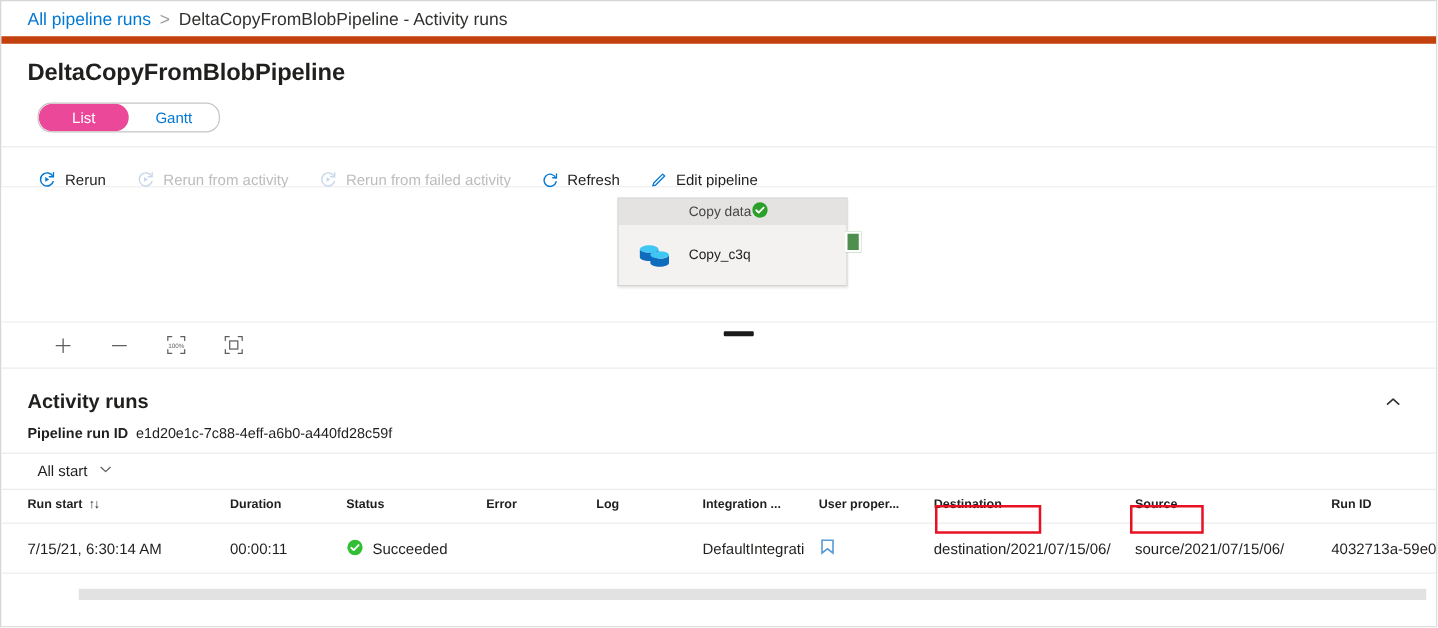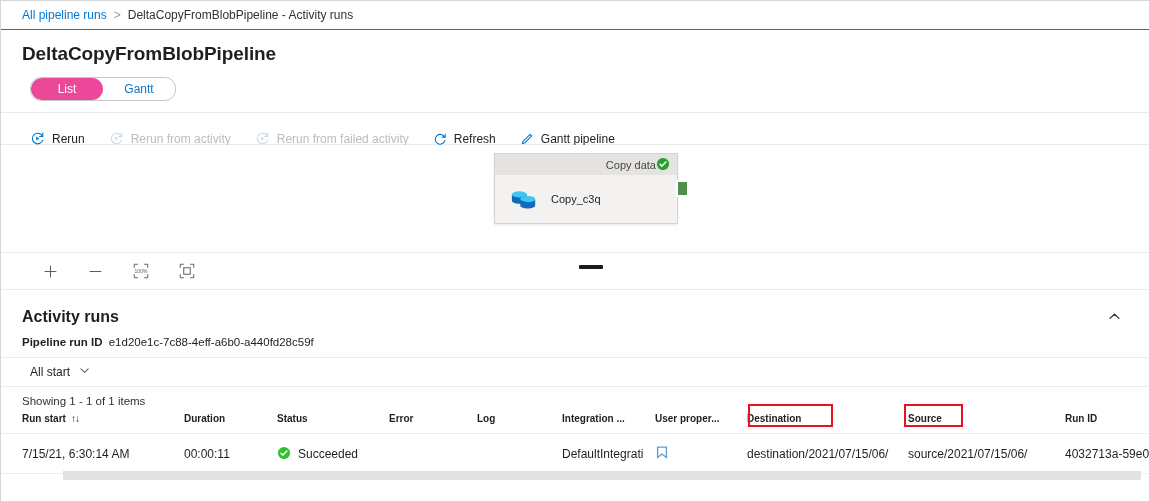--- a/index.html
+++ b/index.html
@@ -22,22 +22,22 @@
     font-size: 12px;
     color: #201f1e;
   }
 
   
   .breadcrumb {
     height: 28px;
     display: flex;
     align-items: center;
     padding: 0 0 0 21px;
-    border-bottom: 1px solid #c2410c;
-    font-size: 12px;
+    border-bottom: 6px solid #c2410c;
+    font-size: 14px;
   }
   .crumb-link {
     color: #0078d4;
     cursor: pointer;
     white-space: nowrap;
   }
   .crumb-sep {
     color: #9a9a9a;
     margin: 0 7px;
   }
@@ -127,21 +127,21 @@
     left: 493px;
     top: 8px;
     width: 182px;
     background: #f3f2f1;
     border: 1px solid #d6d4d2;
     box-shadow: 0 1px 2px rgba(0,0,0,0.10);
   }
   .node-head {
     display: flex;
     align-items: center;
-    justify-content: flex-end;
+    justify-content: center;
     height: 21px;
     padding: 0 7px 0 1px;
     background: #e4e3e1;
     font-size: 11px;
     color: #484644;
   }
   .node-body {
     display: flex;
     align-items: center;
     gap: 12px;
@@ -385,21 +385,21 @@
       </span>
       <span>Refresh</span>
     </div>
 
     <div class="cmd">
       <span class="ic">
         <svg width="14" height="14" viewBox="0 0 16 16" fill="none" stroke="currentColor" stroke-width="1.2">
           <path d="M11.6 2.6l1.8 1.8L5.2 12.6 2.6 13.4l.8-2.6z" stroke-linejoin="round"></path>
         </svg>
       </span>
-      <span>Gantt pipeline</span>
+      <span>Edit pipeline</span>
     </div>
   </div>
 
   <div class="canvas">
     <div class="node">
       <div class="node-head">
         <span>Copy data</span>
         <span>
           <svg width="14" height="14" viewBox="0 0 16 16">
             <circle cx="8" cy="8" r="7" fill="#2aa02a"></circle>
@@ -467,21 +467,20 @@
     <span class="status-filter">
       <span>All start</span>
       <span>
         <svg width="11" height="11" viewBox="0 0 12 12" fill="none" stroke="#605e5c" stroke-width="1.1">
           <path d="M2 4.2L6 8l4-3.8" stroke-linecap="round" stroke-linejoin="round"></path>
         </svg>
       </span>
     </span>
   </div>
 
-  <div class="showing">Showing 1 - 1 of 1 items</div>
 
   <div class="tbl-wrap">
     <table class="runs">
       <thead>
         <tr>
           <th class="c-runstart">
             <span>Run start</span><span class="sort-arrows">↑↓</span>
           </th>
           <th class="c-duration">Duration</th>
           <th class="c-status">Status</th>

